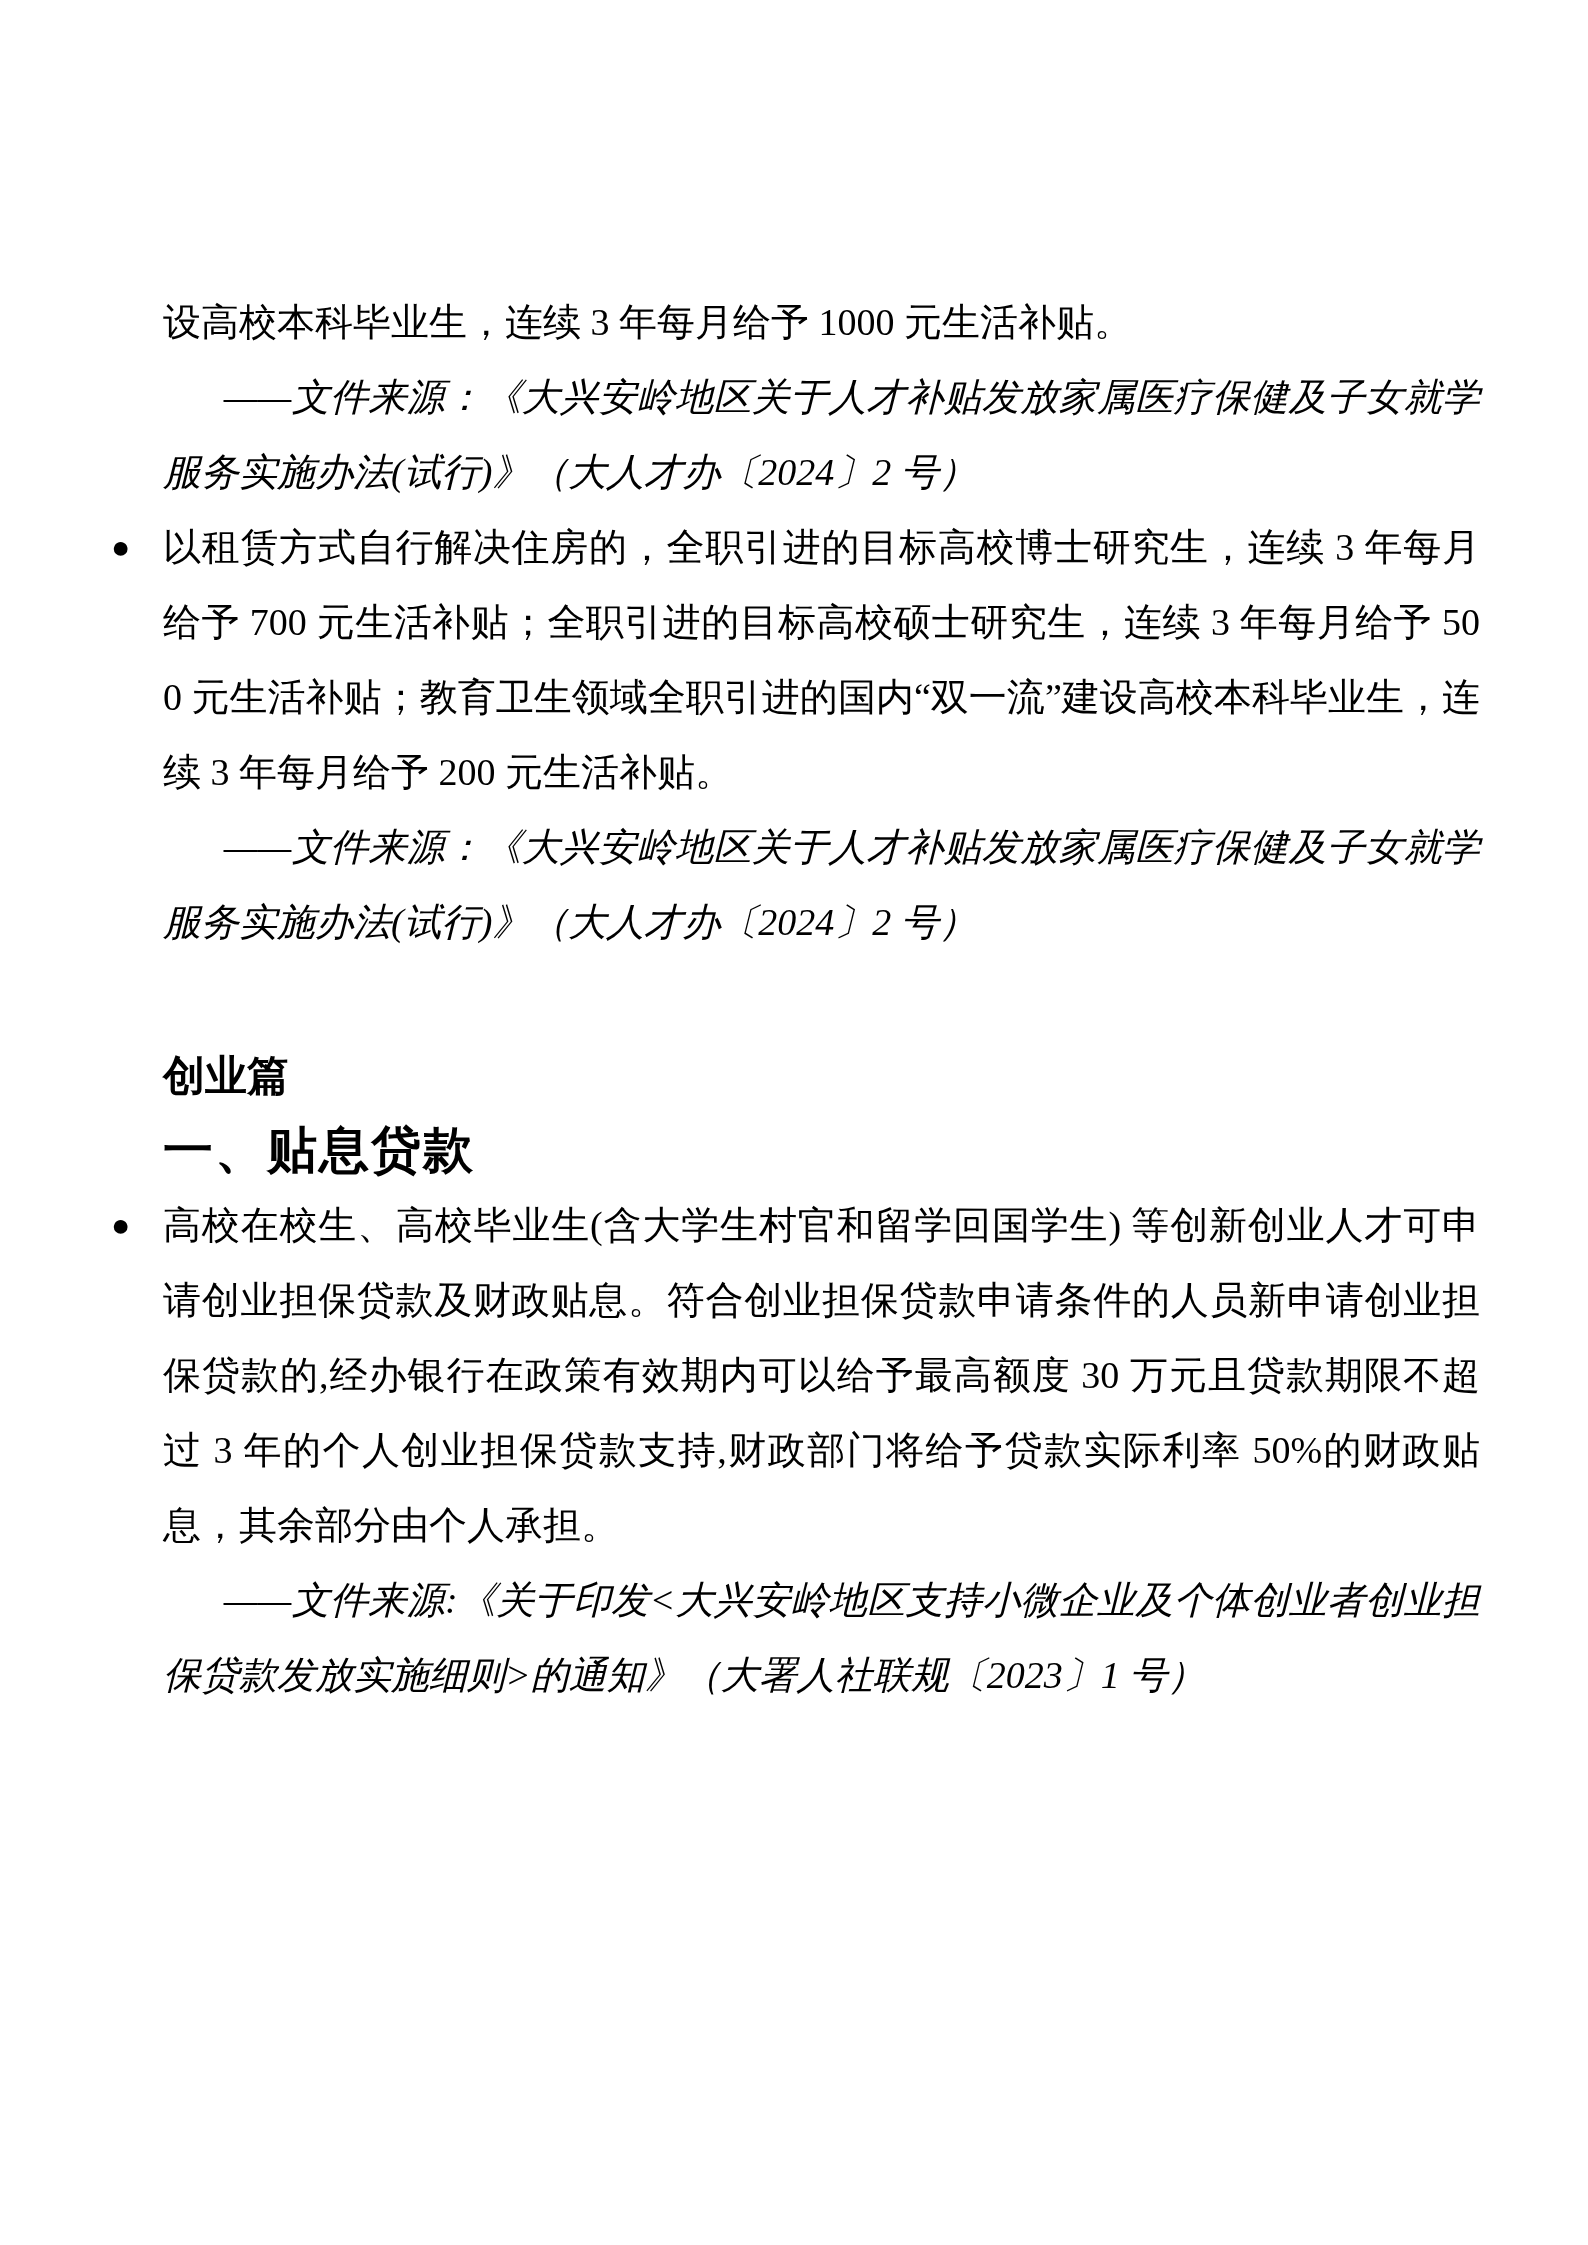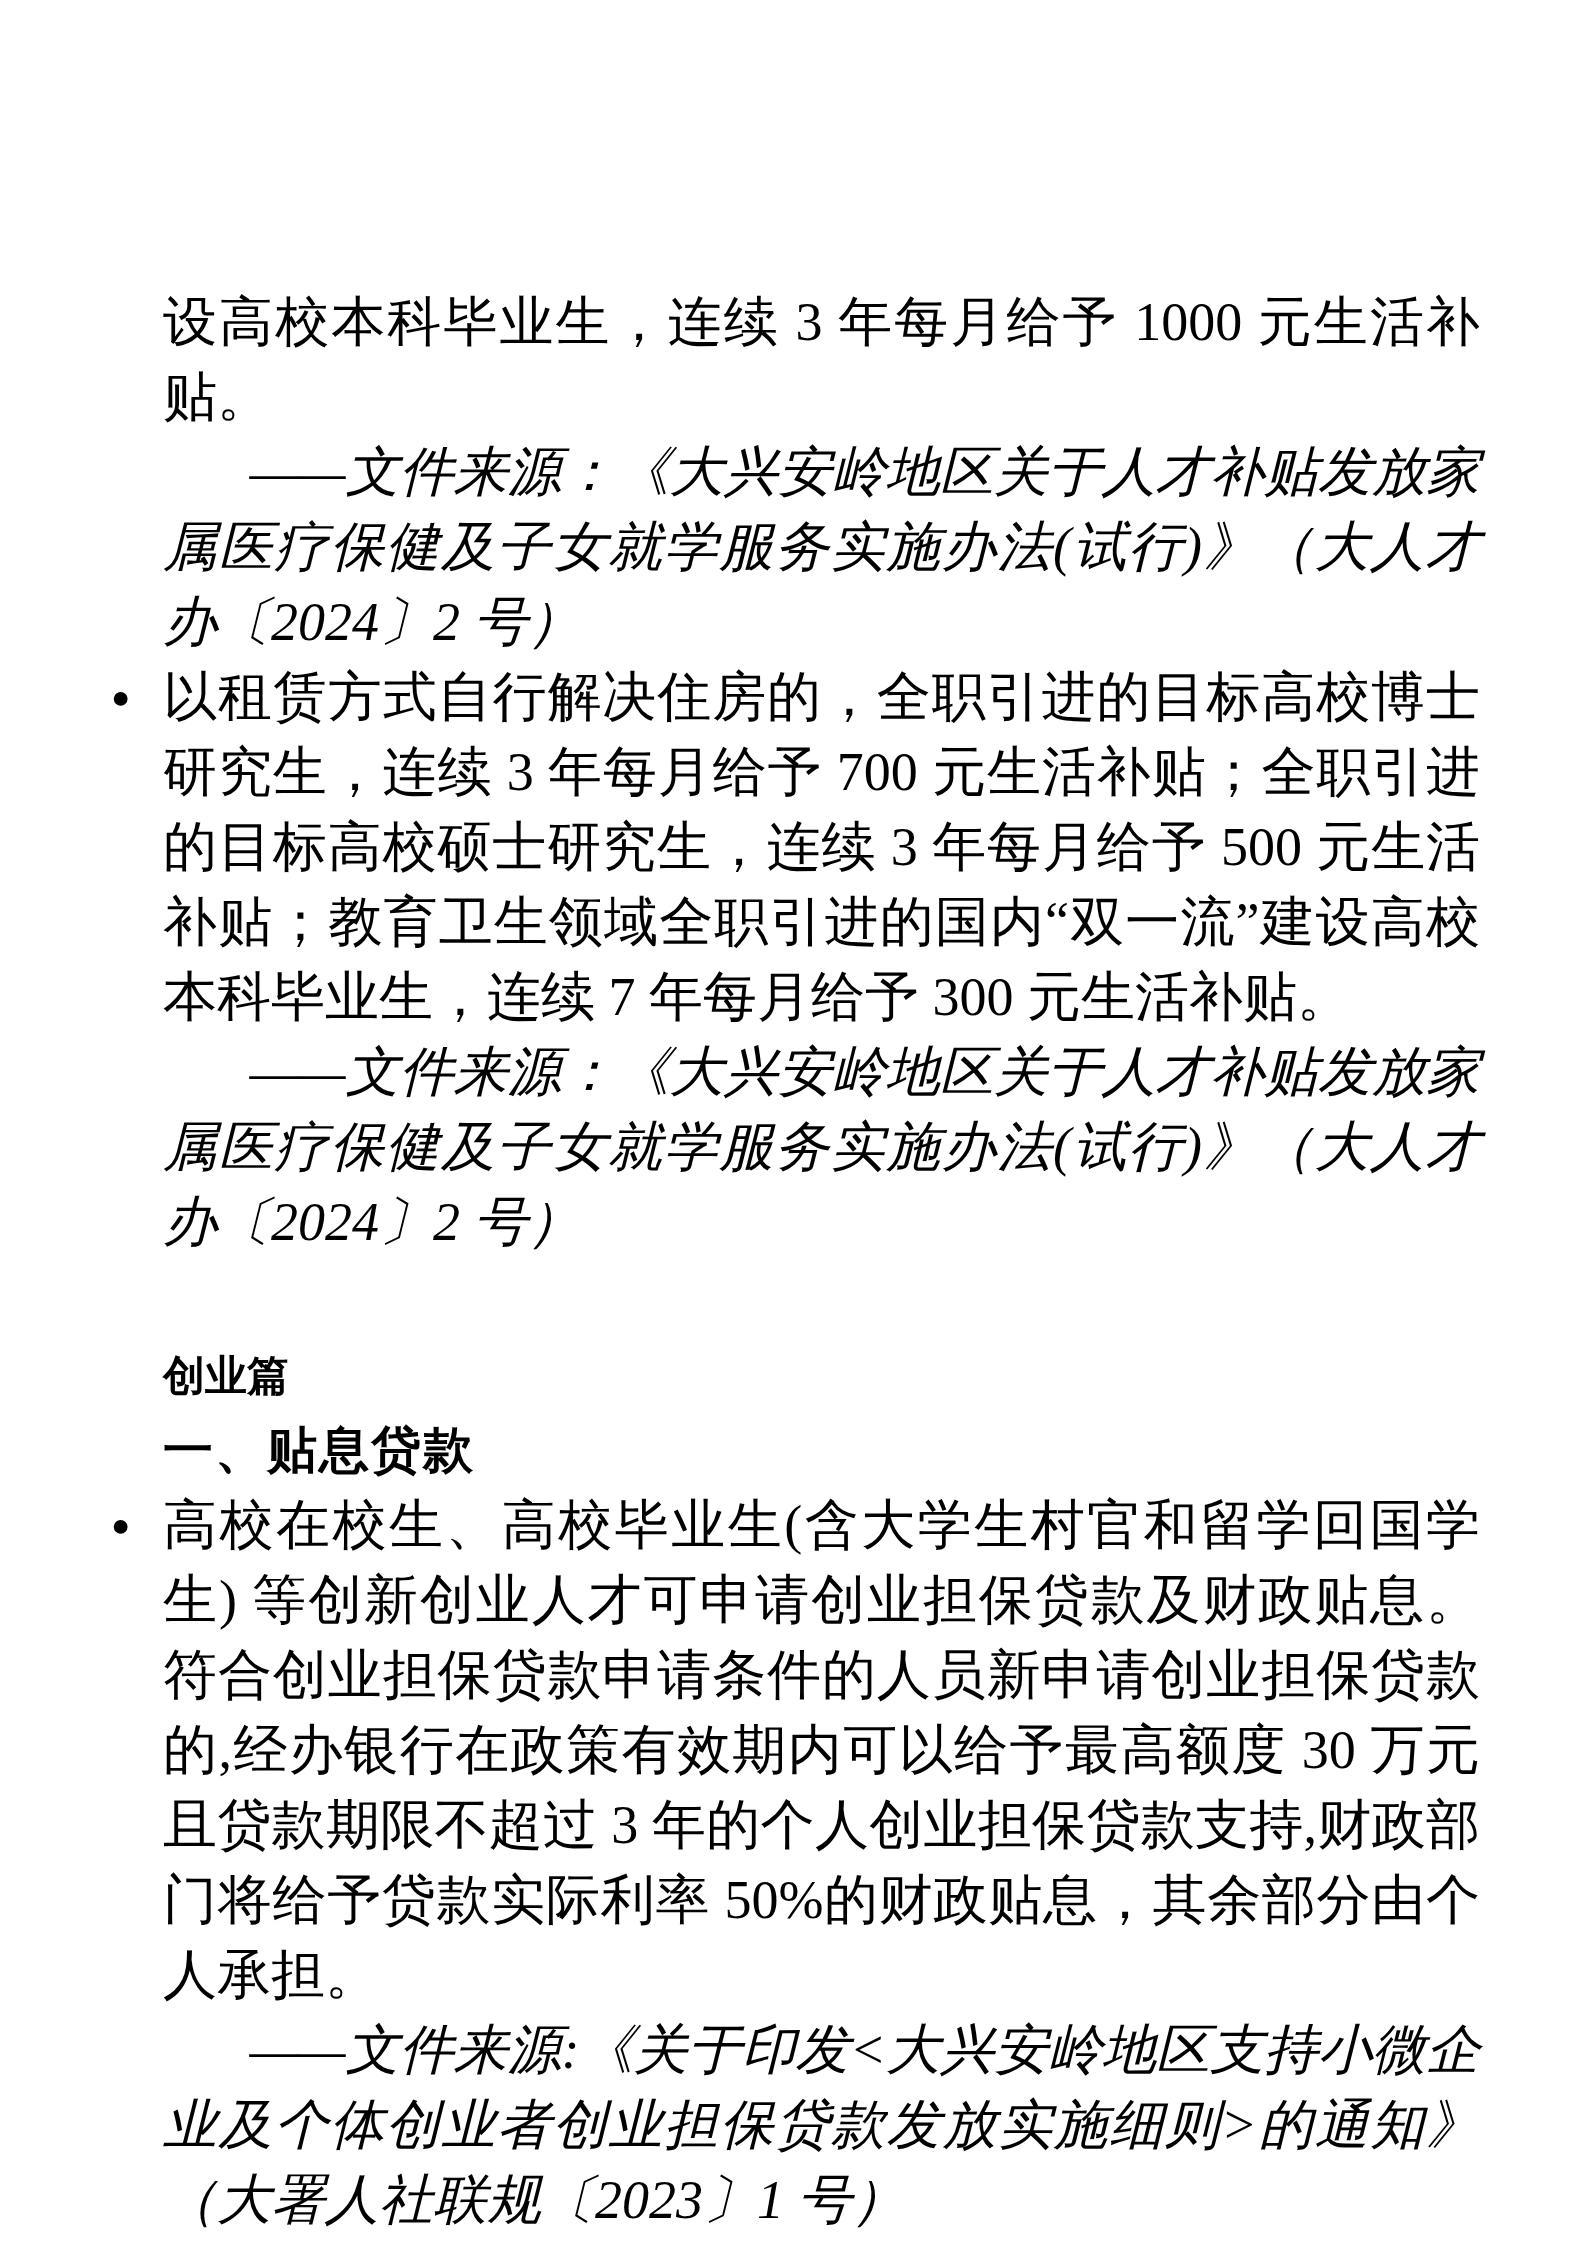--- a/index.html
+++ b/index.html
@@ -16,21 +16,21 @@
   }
   .page {
     box-sizing: border-box;
     width: 1588px;
     height: 2245px;
     padding: 285px 108px 0 163px;
     background: #ffffff;
   }
   .body-text {
     margin: 0;
-    font-size: 54px;
+    font-size: 38px;
     line-height: 75px;
     text-align: justify;
     text-justify: inter-ideograph;
     word-break: break-all;
     color: #000000;
   }
   .source {
     text-indent: 1.6em;
     font-style: italic;
   }
@@ -69,21 +69,21 @@
 <body>
 
 <div class="page">
 
   <p class="body-text">设高校本科毕业生，连续 3 年每月给予 1000 元生活补贴。</p>
 
   <p class="body-text source">——文件来源：《大兴安岭地区关于人才补贴发放家属医疗保健及子女就学服务实施办法(试行)》（大人才办〔2024〕2 号）</p>
 
   <div class="bullet-item">
     <span class="bullet">●</span>
-    <p class="body-text">以租赁方式自行解决住房的，全职引进的目标高校博士研究生，连续 3 年每月给予 700 元生活补贴；全职引进的目标高校硕士研究生，连续 3 年每月给予 500 元生活补贴；教育卫生领域全职引进的国内“双一流”建设高校本科毕业生，连续 7 年每月给予 300 元生活补贴。</p>
+    <p class="body-text">以租赁方式自行解决住房的，全职引进的目标高校博士研究生，连续 3 年每月给予 700 元生活补贴；全职引进的目标高校硕士研究生，连续 3 年每月给予 500 元生活补贴；教育卫生领域全职引进的国内“双一流”建设高校本科毕业生，连续 3 年每月给予 200 元生活补贴。</p>
   </div>
 
   <p class="body-text source">——文件来源：《大兴安岭地区关于人才补贴发放家属医疗保健及子女就学服务实施办法(试行)》（大人才办〔2024〕2 号）</p>
 
   <h2 class="section-heading">创业篇</h2>
 
   <h3 class="sub-heading">一、贴息贷款</h3>
 
   <div class="bullet-item">
     <span class="bullet">●</span>

